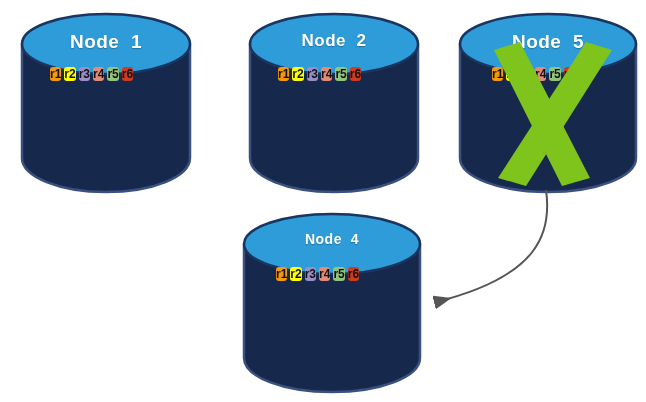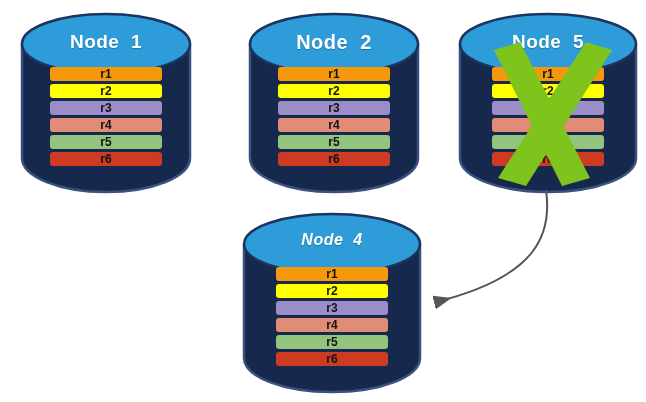--- a/index.html
+++ b/index.html
@@ -38,21 +38,21 @@
     color: #ffffff;
     font-weight: bold;
     letter-spacing: 0.5px;
     white-space: pre;
     text-shadow: 0 1px 1px rgba(0,0,0,0.25);
     pointer-events: none;
   }
   .rows {
     position: absolute;
     display: flex;
-    flex-direction: column;
+    flex-direction: row;
   }
   .row {
     position: relative;
     border-radius: 3px;
     display: flex;
     align-items: center;
     justify-content: center;
     box-sizing: border-box;
   }
   .row-label {
@@ -105,21 +105,21 @@
           <span class="row-label" style="font-size: 12px;">r6</span>
         </div>
       </div>
   </div>
 
   <div class="node" style="left:248px; top:10px; width:172px; height:182px;">
     <svg class="node-svg" width="172" height="182" viewBox="0 0 172 182">
       <path d="M2,34 L2,148 A 84 34 0 0 0 170,148 L170,34 Z" fill="#16284B" stroke="#3A5180" stroke-width="2.5" stroke-linejoin="round"></path>
       <ellipse cx="86" cy="34" rx="84" ry="30" fill="#2D9CD8" stroke="#1A3560" stroke-width="2.5"></ellipse>
     </svg>
-    <div class="node-title" style="top:21px; font-size:20px;">Node  2</div>
+    <div class="node-title" style="top:21px; font-size:17px;">Node  2</div>
     <div class="rows" style="left:30px; top:57px; width:112px; gap:3px;">
         <div class="row" style="background: rgb(245, 152, 11); height: 14px;">
           <span class="row-label" style="font-size: 12px;">r1</span>
         </div>
         <div class="row" style="background: rgb(255, 255, 0); height: 14px;">
           <span class="row-label" style="font-size: 12px;">r2</span>
         </div>
         <div class="row" style="background: rgb(155, 141, 198); height: 14px;">
           <span class="row-label" style="font-size: 12px;">r3</span>
         </div>
@@ -167,21 +167,21 @@
         <polygon points="128,32 154,40 68,176 40,168"></polygon>
       </g>
     </svg>
   </div>
 
   <div class="node" style="left:242px; top:210px; width:180px; height:182px;">
     <svg class="node-svg" width="180" height="182" viewBox="0 0 180 182">
       <path d="M2,34 L2,148 A 88 34 0 0 0 178,148 L178,34 Z" fill="#16284B" stroke="#3A5180" stroke-width="2.5" stroke-linejoin="round"></path>
       <ellipse cx="90" cy="34" rx="88" ry="30" fill="#2D9CD8" stroke="#1A3560" stroke-width="2.5"></ellipse>
     </svg>
-    <div class="node-title" style="top:21px; font-size:16px;font-style:italic;">Node  4</div>
+    <div class="node-title" style="top:21px; font-size:14px;">Node  4</div>
     <div class="rows" style="left:34px; top:57px; width:112px; gap:3px;">
         <div class="row" style="background: rgb(245, 152, 11); height: 14px;">
           <span class="row-label" style="font-size: 12px;">r1</span>
         </div>
         <div class="row" style="background: rgb(255, 255, 0); height: 14px;">
           <span class="row-label" style="font-size: 12px;">r2</span>
         </div>
         <div class="row" style="background: rgb(155, 141, 198); height: 14px;">
           <span class="row-label" style="font-size: 12px;">r3</span>
         </div>

